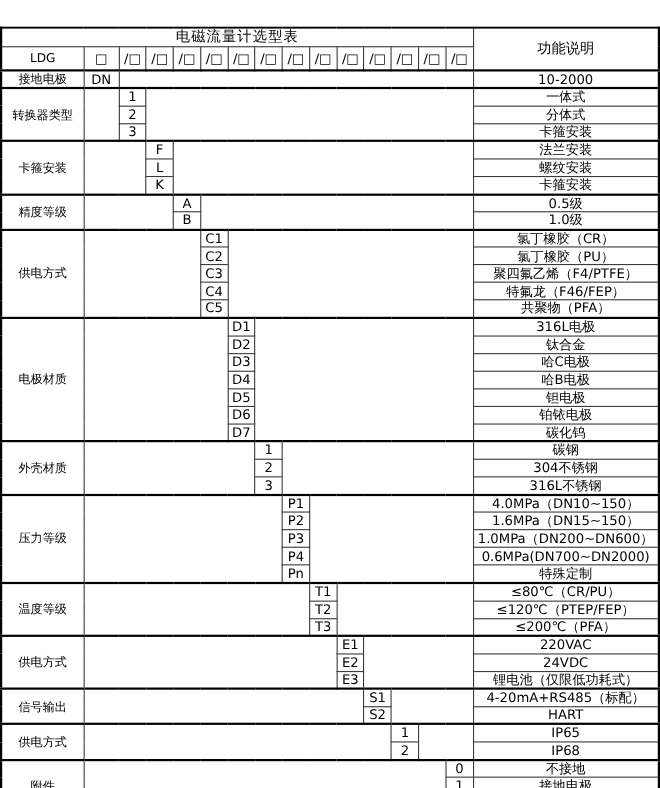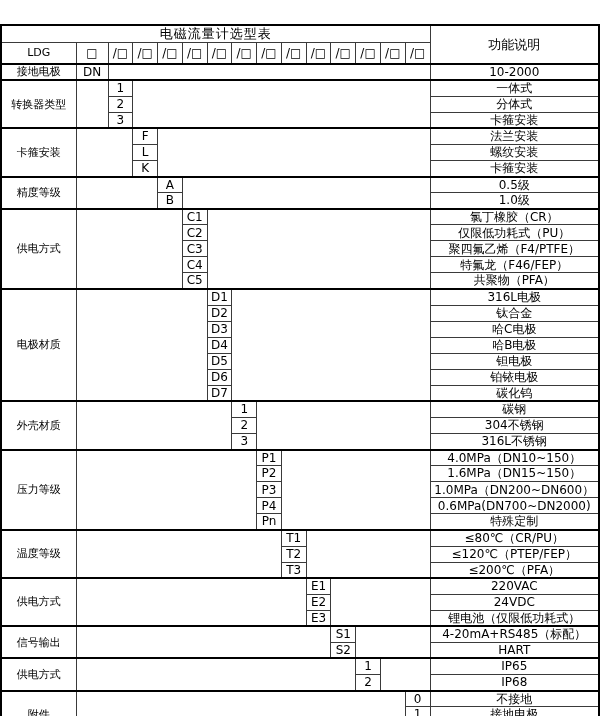--- a/index.html
+++ b/index.html
@@ -129,21 +129,21 @@
         </tr>
         <tr class="data-row group-start">
           <td class="glabel" rowspan="5">供电方式</td>
           <td class="filler" rowspan="5" colspan="4"></td>
           <td class="box code">C1</td>
           <td class="filler" rowspan="5" colspan="9"></td>
           <td class="desc">氯丁橡胶（CR）</td>
         </tr>
         <tr class="data-row">
           <td class="box code">C2</td>
-          <td class="desc">仅限低功耗式（PU）</td>
+          <td class="desc">氯丁橡胶（PU）</td>
         </tr>
         <tr class="data-row">
           <td class="box code">C3</td>
           <td class="desc">聚四氟乙烯（F4/PTFE）</td>
         </tr>
         <tr class="data-row">
           <td class="box code">C4</td>
           <td class="desc">特氟龙（F46/FEP）</td>
         </tr>
         <tr class="data-row">

